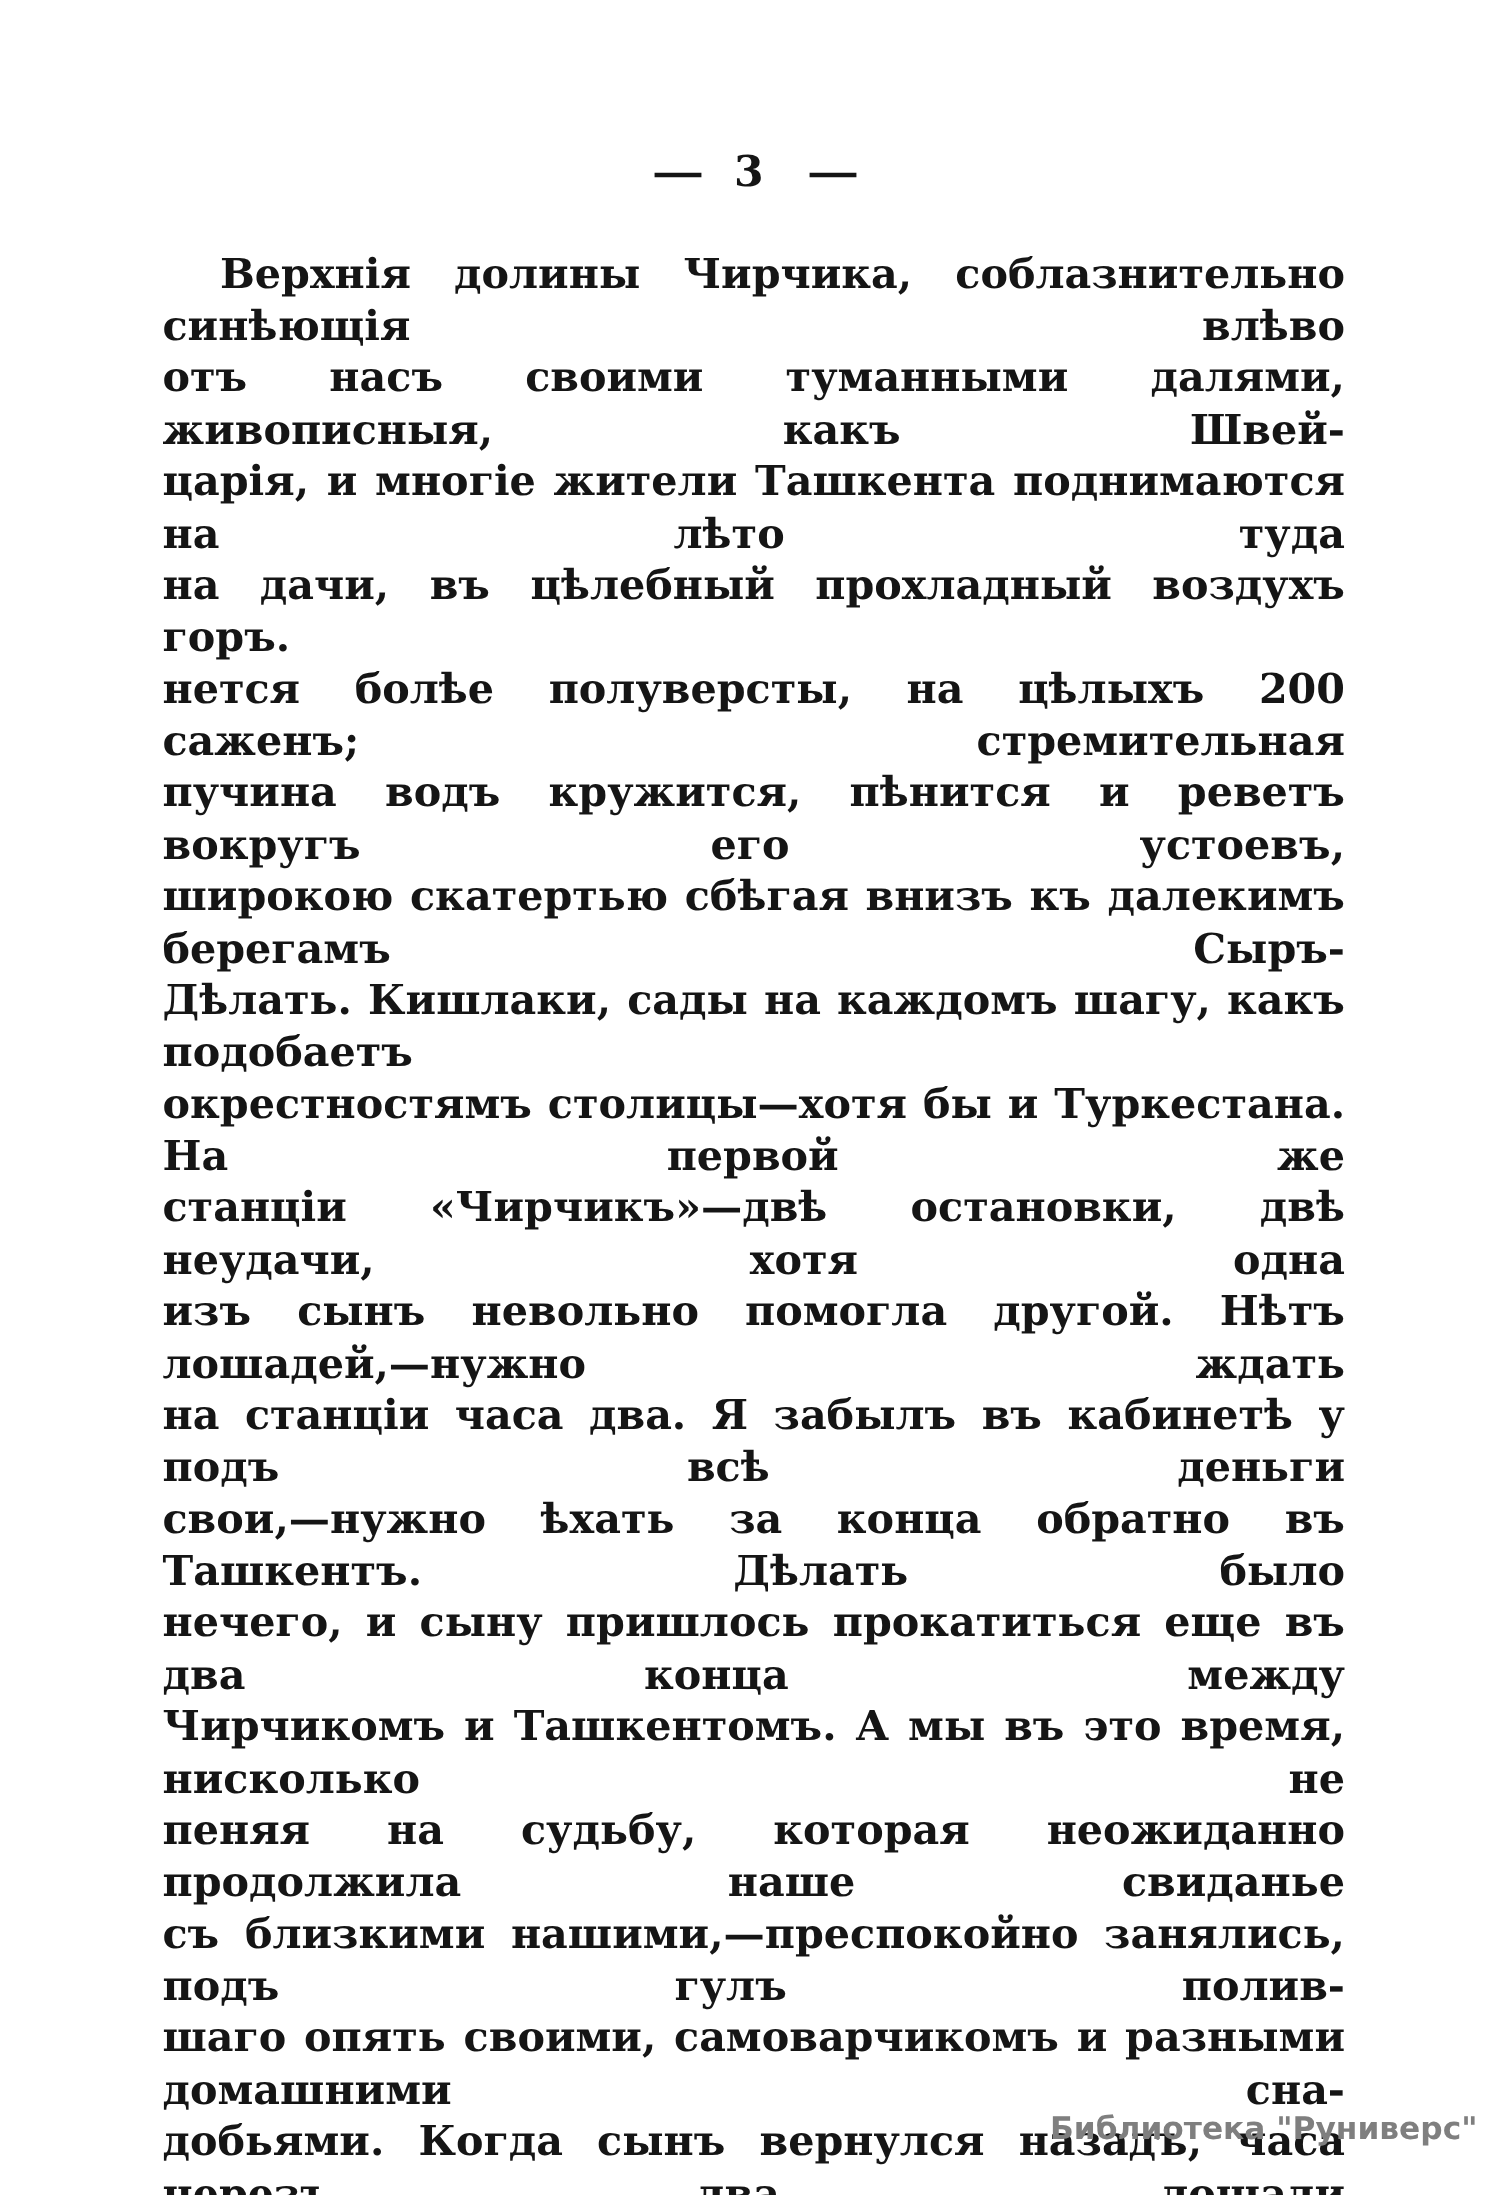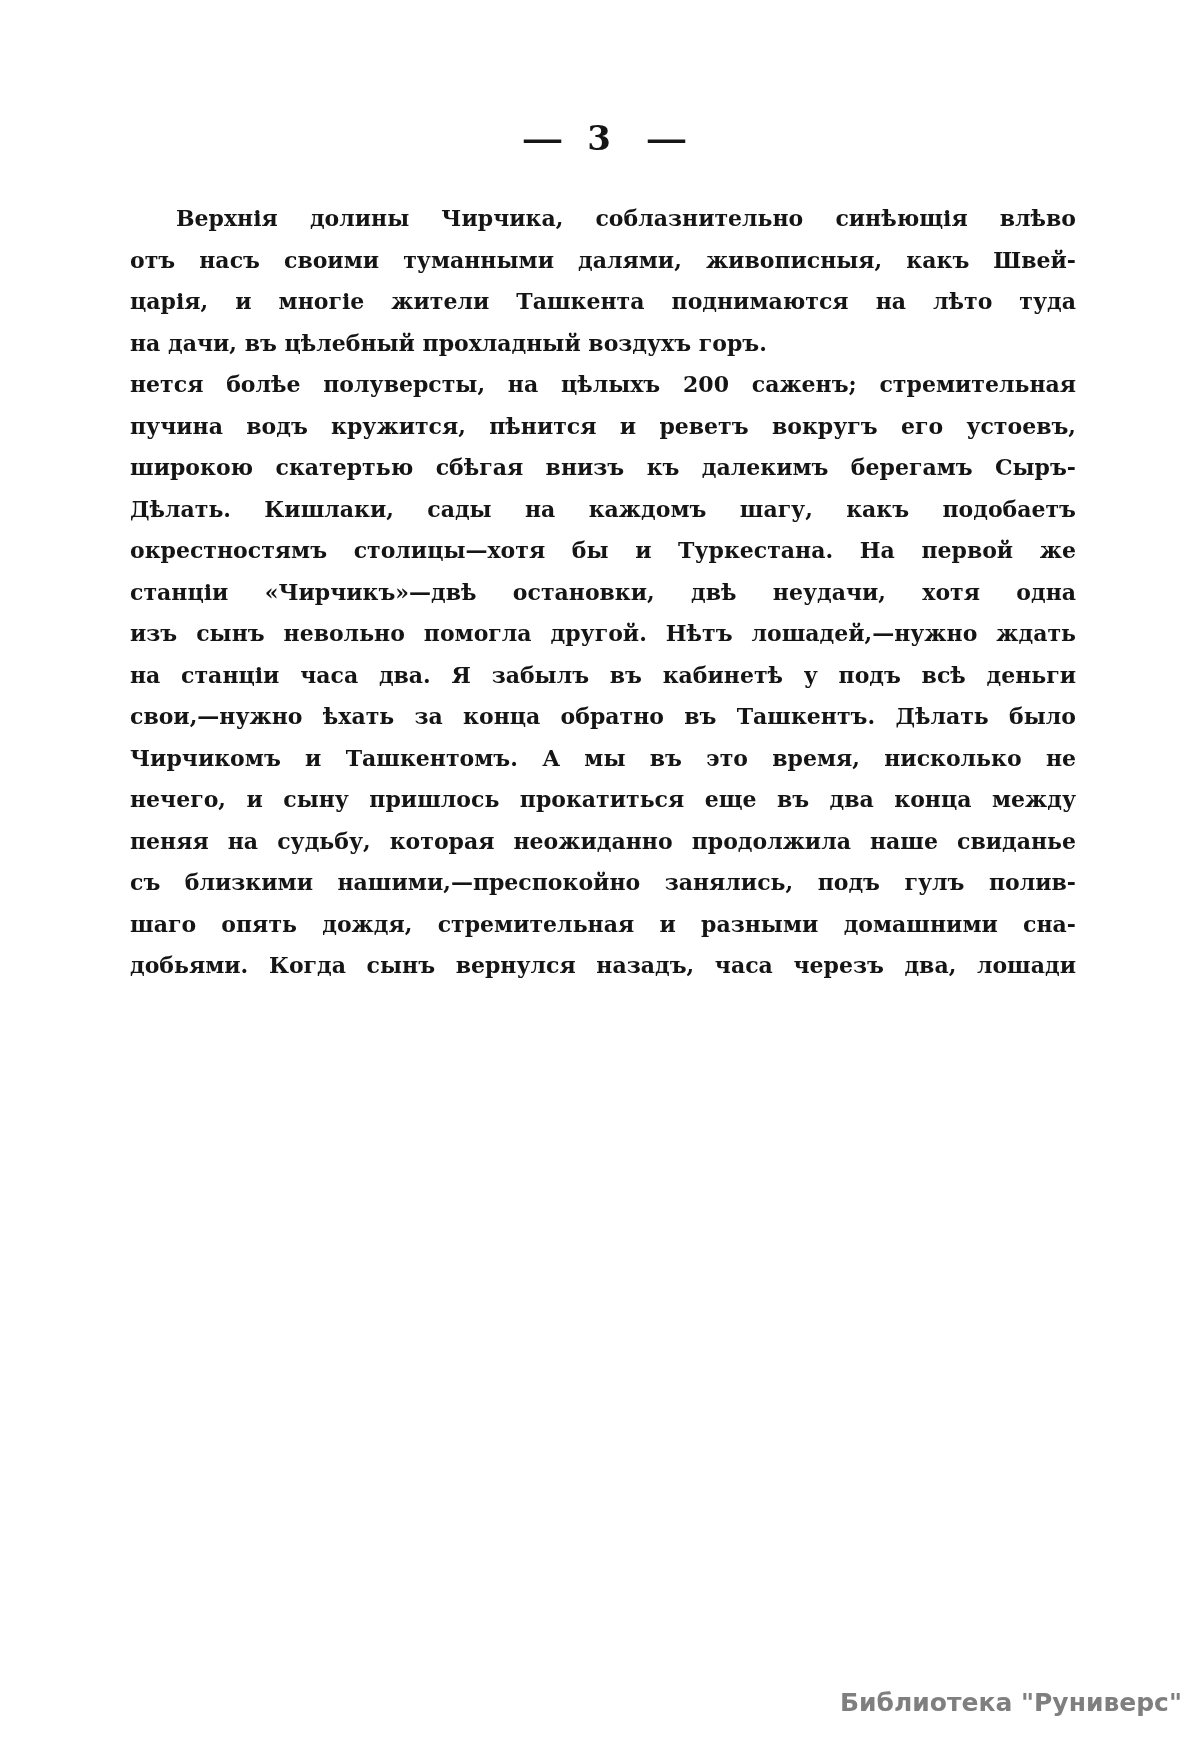--- a/index.html
+++ b/index.html
@@ -40,21 +40,21 @@
   .hdr-dash.left{margin-right:32px;}
   .hdr-dash.right{margin-left:40px;}
   .page-number{
     font-size:34px;
     font-weight:bold;
   }
   .text-block{
     width:946px;
   }
   .line{
-    font-size:22px;
+    font-size:33px;
     font-weight:bold;
     line-height:41.5px;
     white-space:normal;
     text-align:justify;
     text-align-last:justify;
     -moz-text-align-last:justify;
   }
   .line.first{
     text-indent:46px;
   }
@@ -95,24 +95,24 @@
       <div>
         <div class="line">нется болѣе полуверсты, на цѣлыхъ 200 саженъ; стремительная</div>
         <div class="line">пучина водъ кружится, пѣнится и реветъ вокругъ его устоевъ,</div>
         <div class="line">широкою скатертью сбѣгая внизъ къ далекимъ берегамъ Сыръ-</div>
         <div class="line">Дѣлать. Кишлаки, сады на каждомъ шагу, какъ подобаетъ</div>
         <div class="line">окрестностямъ столицы—хотя бы и Туркестана. На первой же</div>
         <div class="line">станціи «Чирчикъ»—двѣ остановки, двѣ неудачи, хотя одна</div>
         <div class="line">изъ сынъ невольно помогла другой. Нѣтъ лошадей,—нужно ждать</div>
         <div class="line">на станціи часа два. Я забылъ въ кабинетѣ у подъ всѣ деньги</div>
         <div class="line">свои,—нужно ѣхать за конца обратно въ Ташкентъ. Дѣлать было</div>
+        <div class="line">нечего, и сыну пришлось прокатиться еще въ два конца между</div>
         <div class="line">Чирчикомъ и Ташкентомъ. А мы въ это время, нисколько не</div>
-        <div class="line">нечего, и сыну пришлось прокатиться еще въ два конца между</div>
         <div class="line">пеняя на судьбу, которая неожиданно продолжила наше свиданье</div>
         <div class="line">съ близкими нашими,—преспокойно занялись, подъ гулъ полив-</div>
-        <div class="line">шаго опять дождя, стремительная и разными домашними сна-</div>
+        <div class="line">шаго опять своими, самоварчикомъ и разными домашними сна-</div>
         <div class="line">добьями. Когда сынъ вернулся назадъ, часа черезъ два, лошади</div>
       </div>
     </div>
 
 </div>
 
 <div class="watermark">Библиотека "Руниверс"</div>
 
 </body></html>

